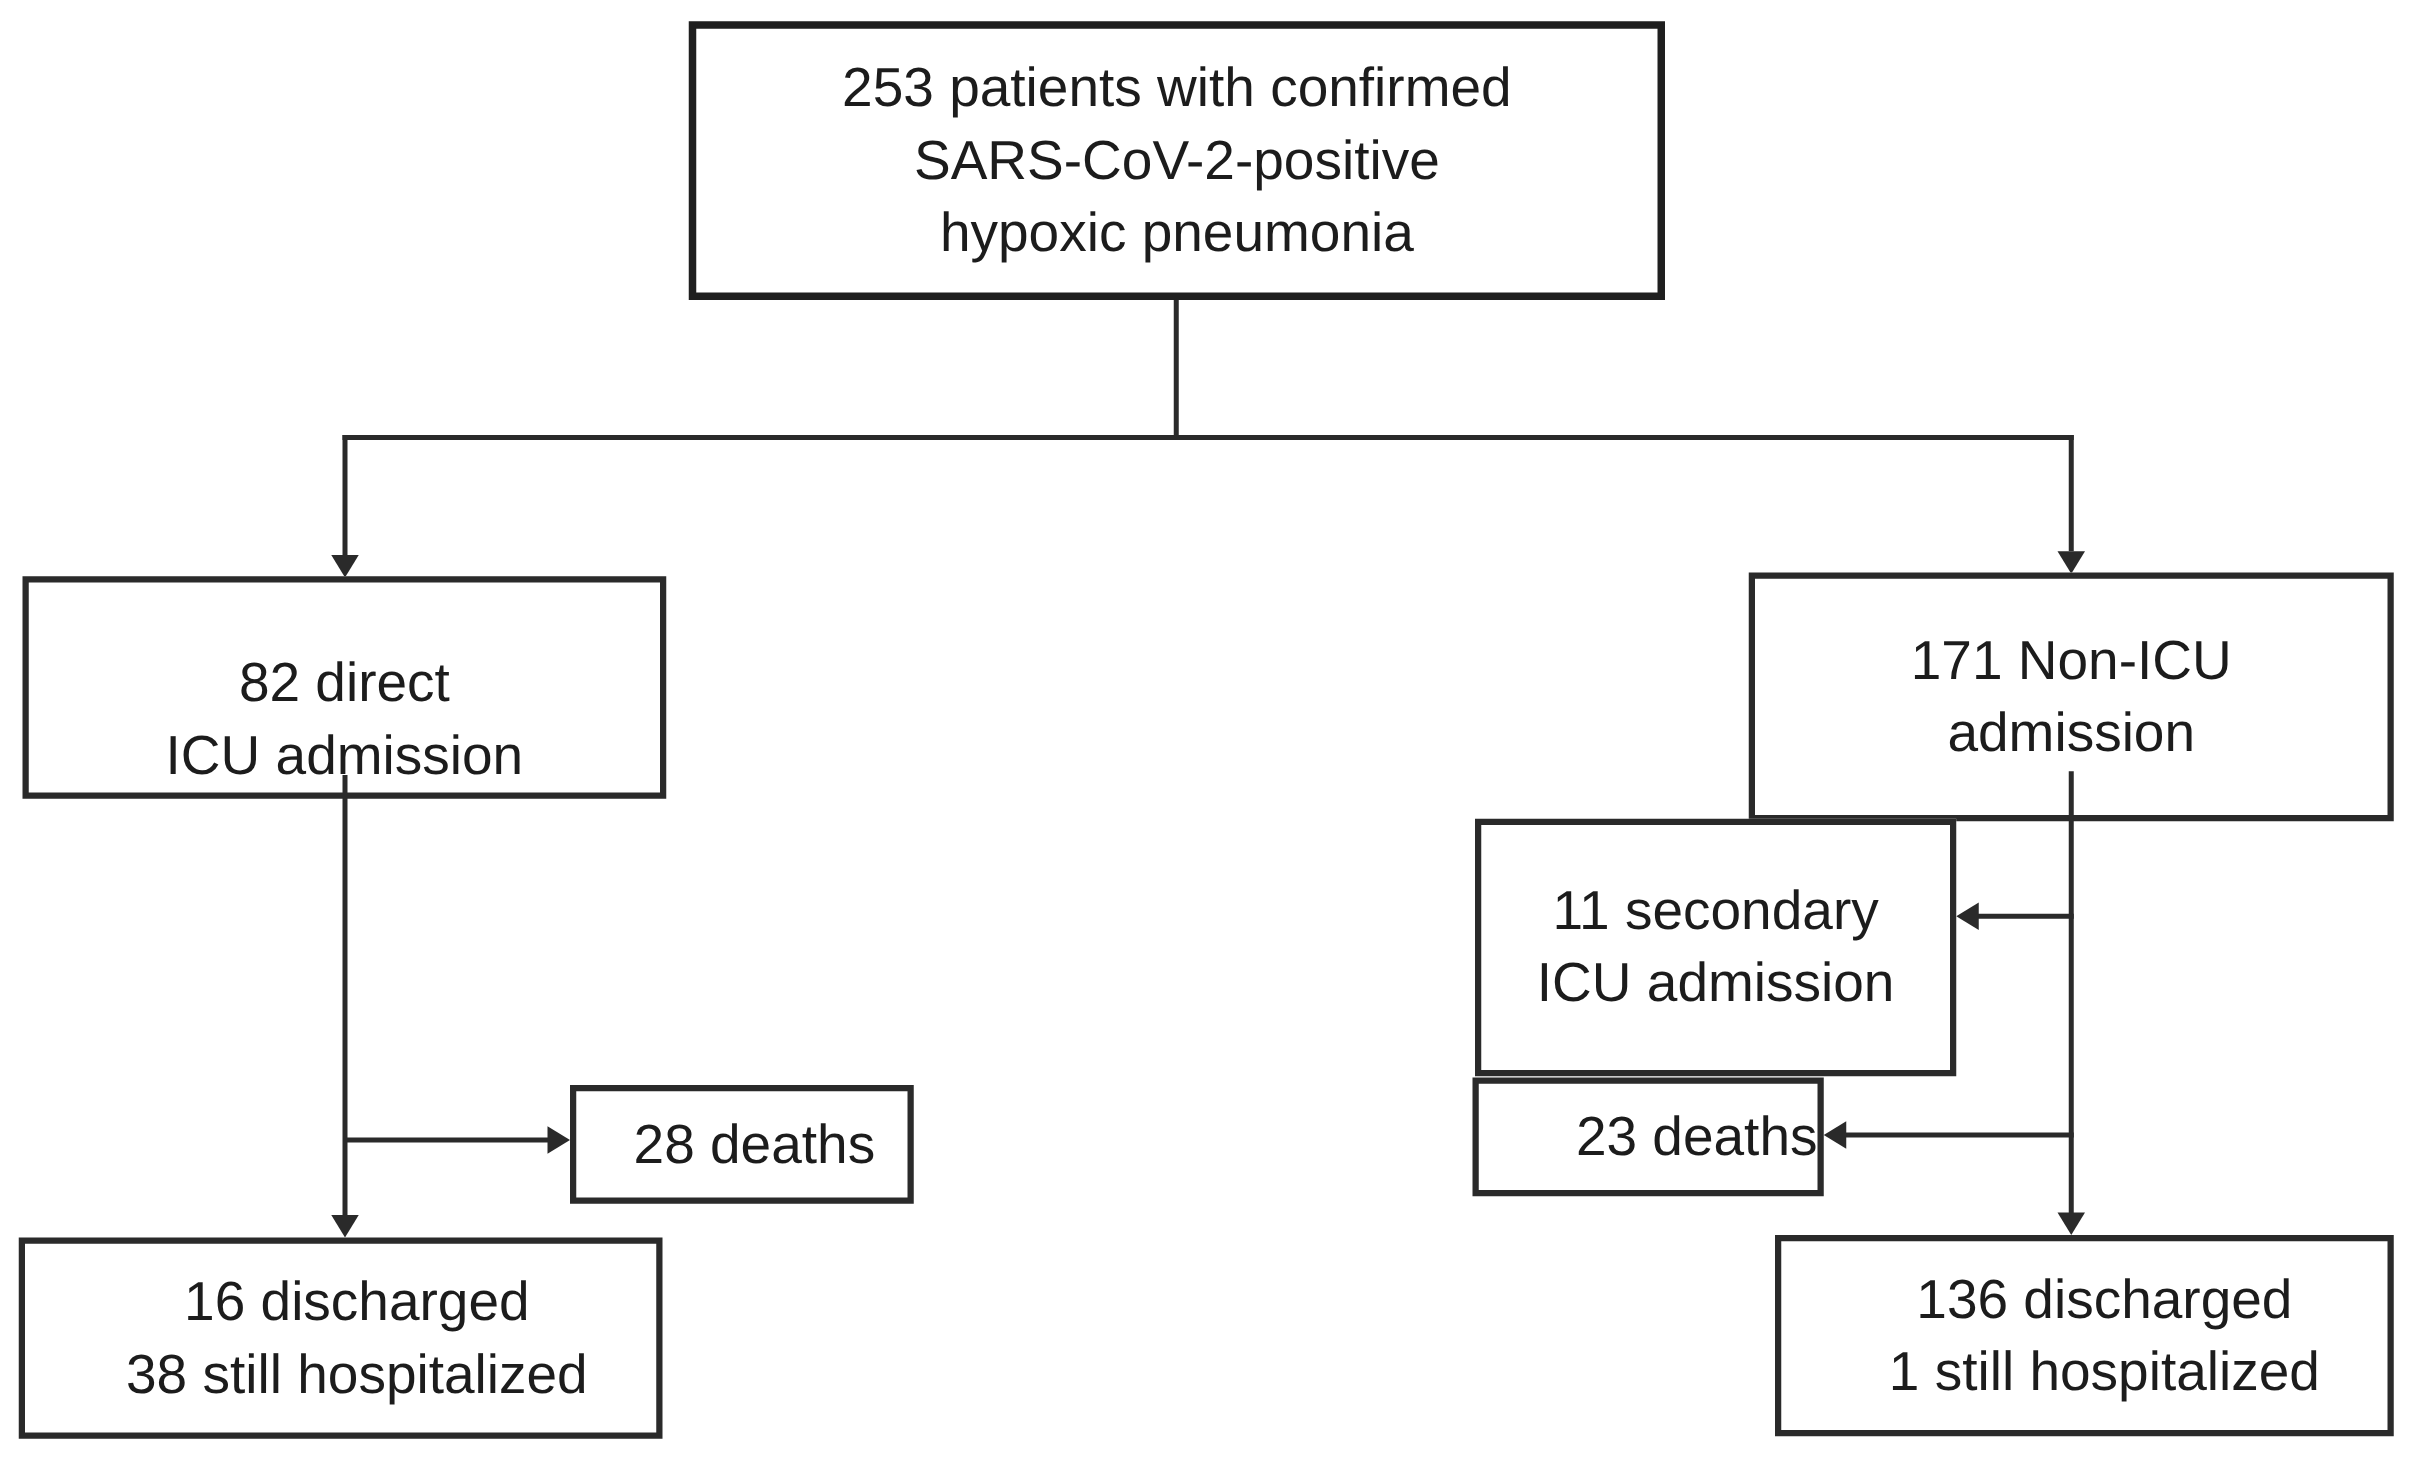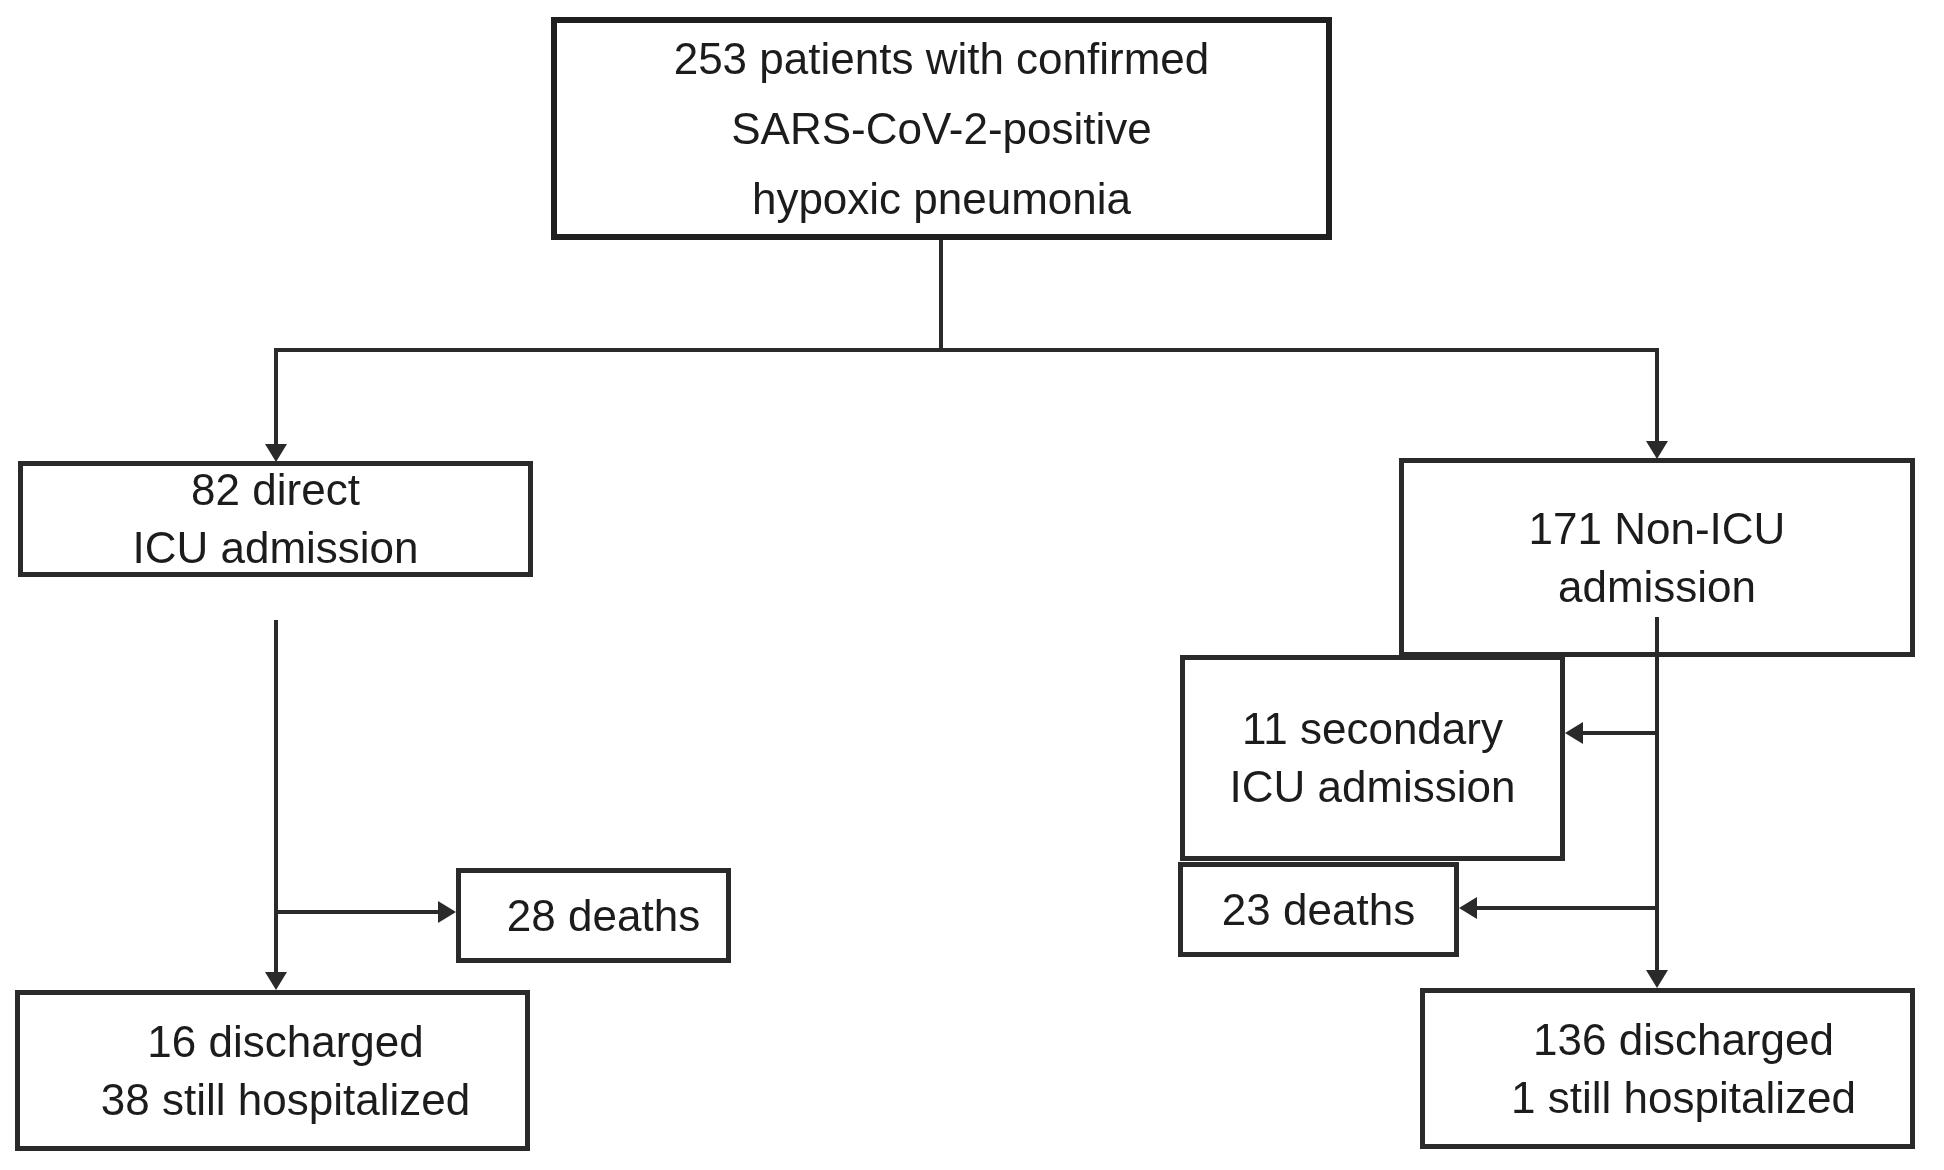--- a/index.html
+++ b/index.html
@@ -19,21 +19,21 @@
     border: 5px solid #2a2a2a;
     display: flex;
     flex-direction: column;
     justify-content: center;
     align-items: center;
     text-align: center;
     font-size: 44px;
     line-height: 58px;
     white-space: nowrap;
   }
-  .node.heavy { border-width: 6px; border-color: #1f1f1f; gap: 12px; }
+  .node.heavy { border-width: 6px; border-color: #1f1f1f; }
   .node.left-align { align-items: center; text-align: left; }
   .hline, .vline { position: absolute; background: #2a2a2a; }
   .arrow { position: absolute; width: 0; height: 0; }
   .arrow.down {
     border-left: 11px solid transparent;
     border-right: 11px solid transparent;
     border-top: 18px solid #2a2a2a;
   }
   .arrow.right {
     border-top: 11px solid transparent;
@@ -41,25 +41,25 @@
     border-left: 18px solid #2a2a2a;
   }
   .arrow.left {
     border-top: 11px solid transparent;
     border-bottom: 11px solid transparent;
     border-right: 18px solid #2a2a2a;
   }
 
   
   #node-enrolled        { left: 551px;  top: 17px;  width: 781px; height: 223px; }
-  #node-direct-icu      { left: 18px;   top: 461px; width: 515px; height: 116px; }
+  #node-direct-icu      { left: 18px;   top: 461px; width: 515px; height: 178px; justify-content: flex-end; }
   #node-non-icu         { left: 1399px; top: 458px; width: 516px; height: 199px; }
   #node-secondary-icu   { left: 1180px; top: 655px; width: 385px; height: 206px; }
   #node-icu-deaths      { left: 456px;  top: 868px; width: 275px; height: 95px; padding-left: 20px;  }
-  #node-non-icu-deaths  { left: 1178px; top: 862px; width: 281px; height: 95px;  }
+  #node-non-icu-deaths  { left: 1178px; top: 862px; width: 281px; height: 95px; align-items: flex-end;  }
   #node-icu-outcome     { left: 15px;   top: 990px; width: 515px; height: 161px; padding-left: 26px; }
   #node-non-icu-outcome { left: 1420px; top: 988px; width: 495px; height: 161px; padding-left: 32px; }
 
   
   #conn-top-stem        { left: 939px;  top: 240px; width: 4px;    height: 112px; }
   #conn-main-h          { left: 274px;  top: 348px; width: 1385px; height: 4px;   }
   #conn-left-drop       { left: 274px;  top: 348px; width: 4px;    height: 96px;  }
   #arrow-left-drop      { left: 265px;  top: 444px; }
   #conn-right-drop      { left: 1655px; top: 348px; width: 4px;    height: 93px;  }
   #arrow-right-drop     { left: 1646px; top: 441px; }

